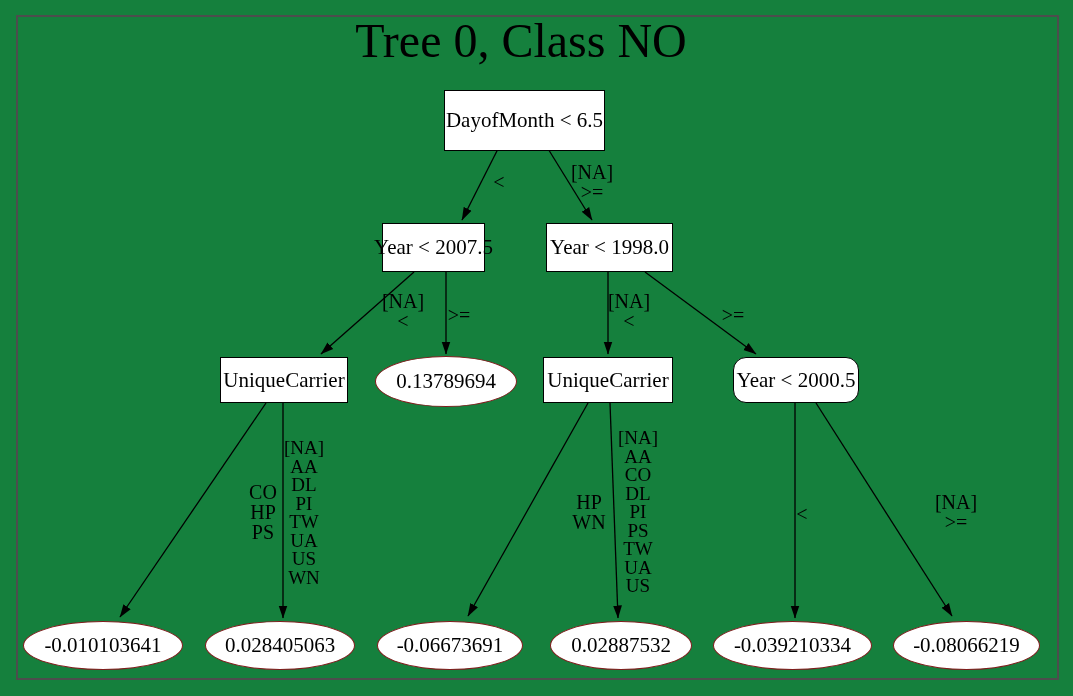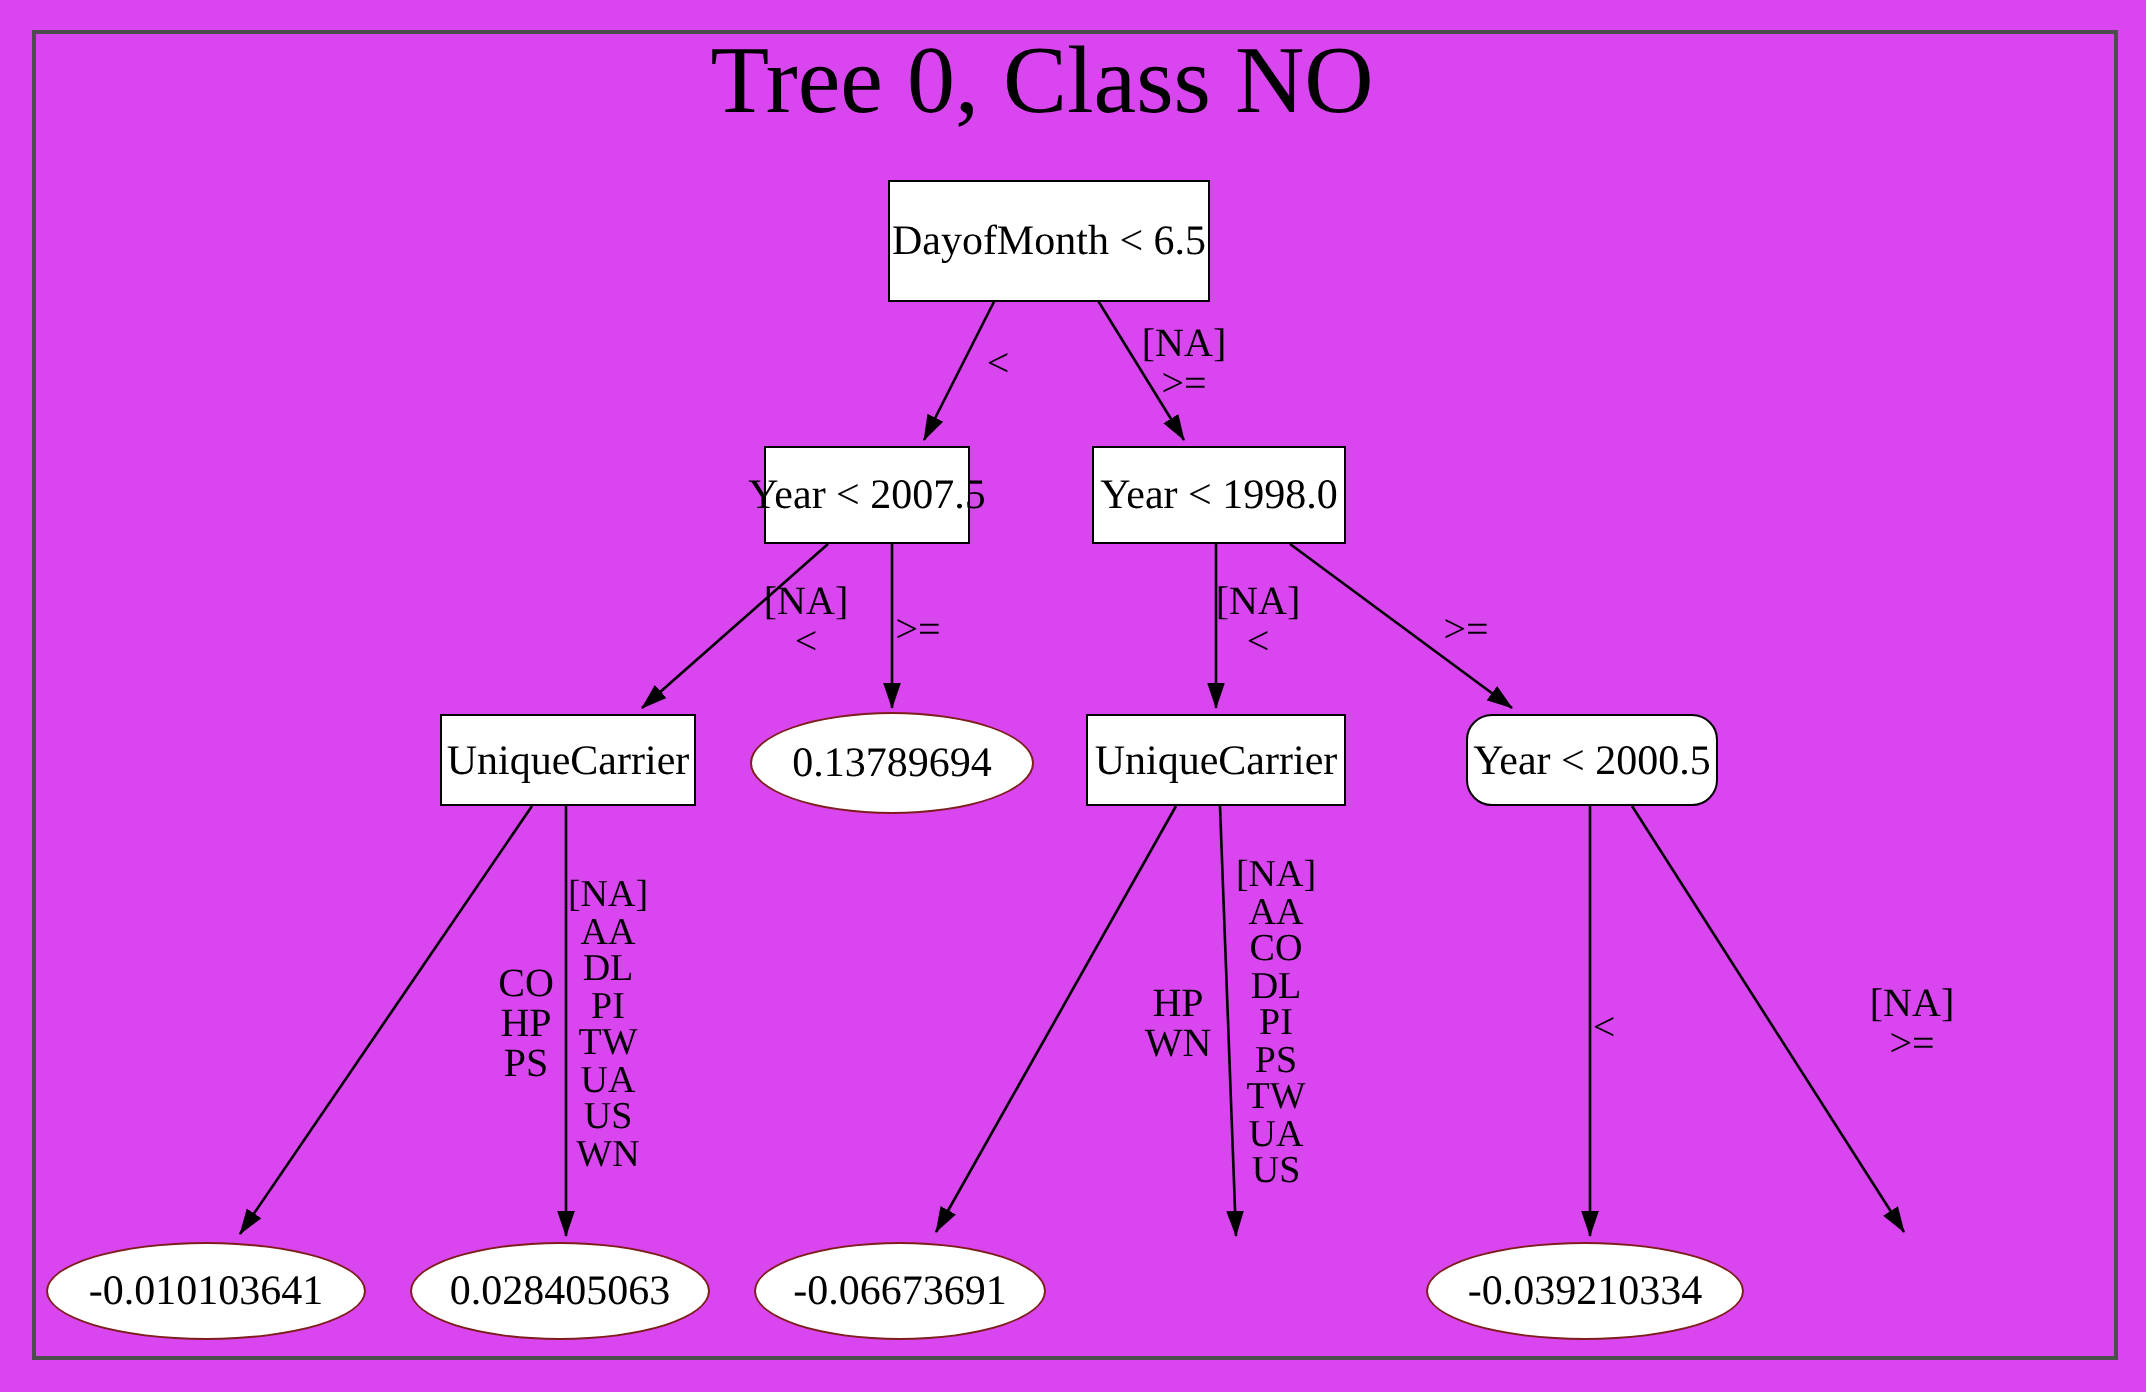--- a/index.html
+++ b/index.html
@@ -2,21 +2,21 @@
 <html><head>
 <meta charset="utf-8">
 <style>
   * { box-sizing: border-box; }
   html, body { margin: 0; padding: 0; background: #fff; }
   body { font-family: "Liberation Serif", "DejaVu Serif", serif; color: #000; }
   .canvas {
     position: relative;
     width: 1073px;
     height: 696px;
-    background: #d946ef;
+    background: #15803d;
     overflow: hidden;
   }
   .frame {
     position: absolute;
     left: 16px; top: 15px;
     width: 1043px; height: 665px;
     border: 2px solid #4d4d4d;
     background: transparent;
   }
   .title {
@@ -120,25 +120,31 @@
   </div>
 
   <div class="node ellipse" style="left:205px; top:621px; width:150px; height:49px;">
     <span>0.028405063</span>
   </div>
 
   <div class="node ellipse" style="left:377px; top:621px; width:146px; height:49px;">
     <span>-0.06673691</span>
   </div>
 
+  <div class="node ellipse" style="left:550px; top:621px; width:142px; height:49px;">
+    <span>0.02887532</span>
+  </div>
 
   <div class="node ellipse" style="left:713px; top:621px; width:159px; height:49px;">
     <span>-0.039210334</span>
   </div>
 
+  <div class="node ellipse" style="left:893px; top:621px; width:147px; height:49px;">
+    <span>-0.08066219</span>
+  </div>
 
   <div class="elabel" style="left:499px; top:182px;">&lt;</div>
   <div class="elabel" style="left:592px; top:182px;">[NA]
 &gt;=</div>
   <div class="elabel" style="left:403px; top:311px;">[NA]
 &lt;</div>
   <div class="elabel" style="left:459px; top:315px;">&gt;=</div>
   <div class="elabel" style="left:629px; top:311px;">[NA]
 &lt;</div>
   <div class="elabel" style="left:733px; top:315px;">&gt;=</div>

